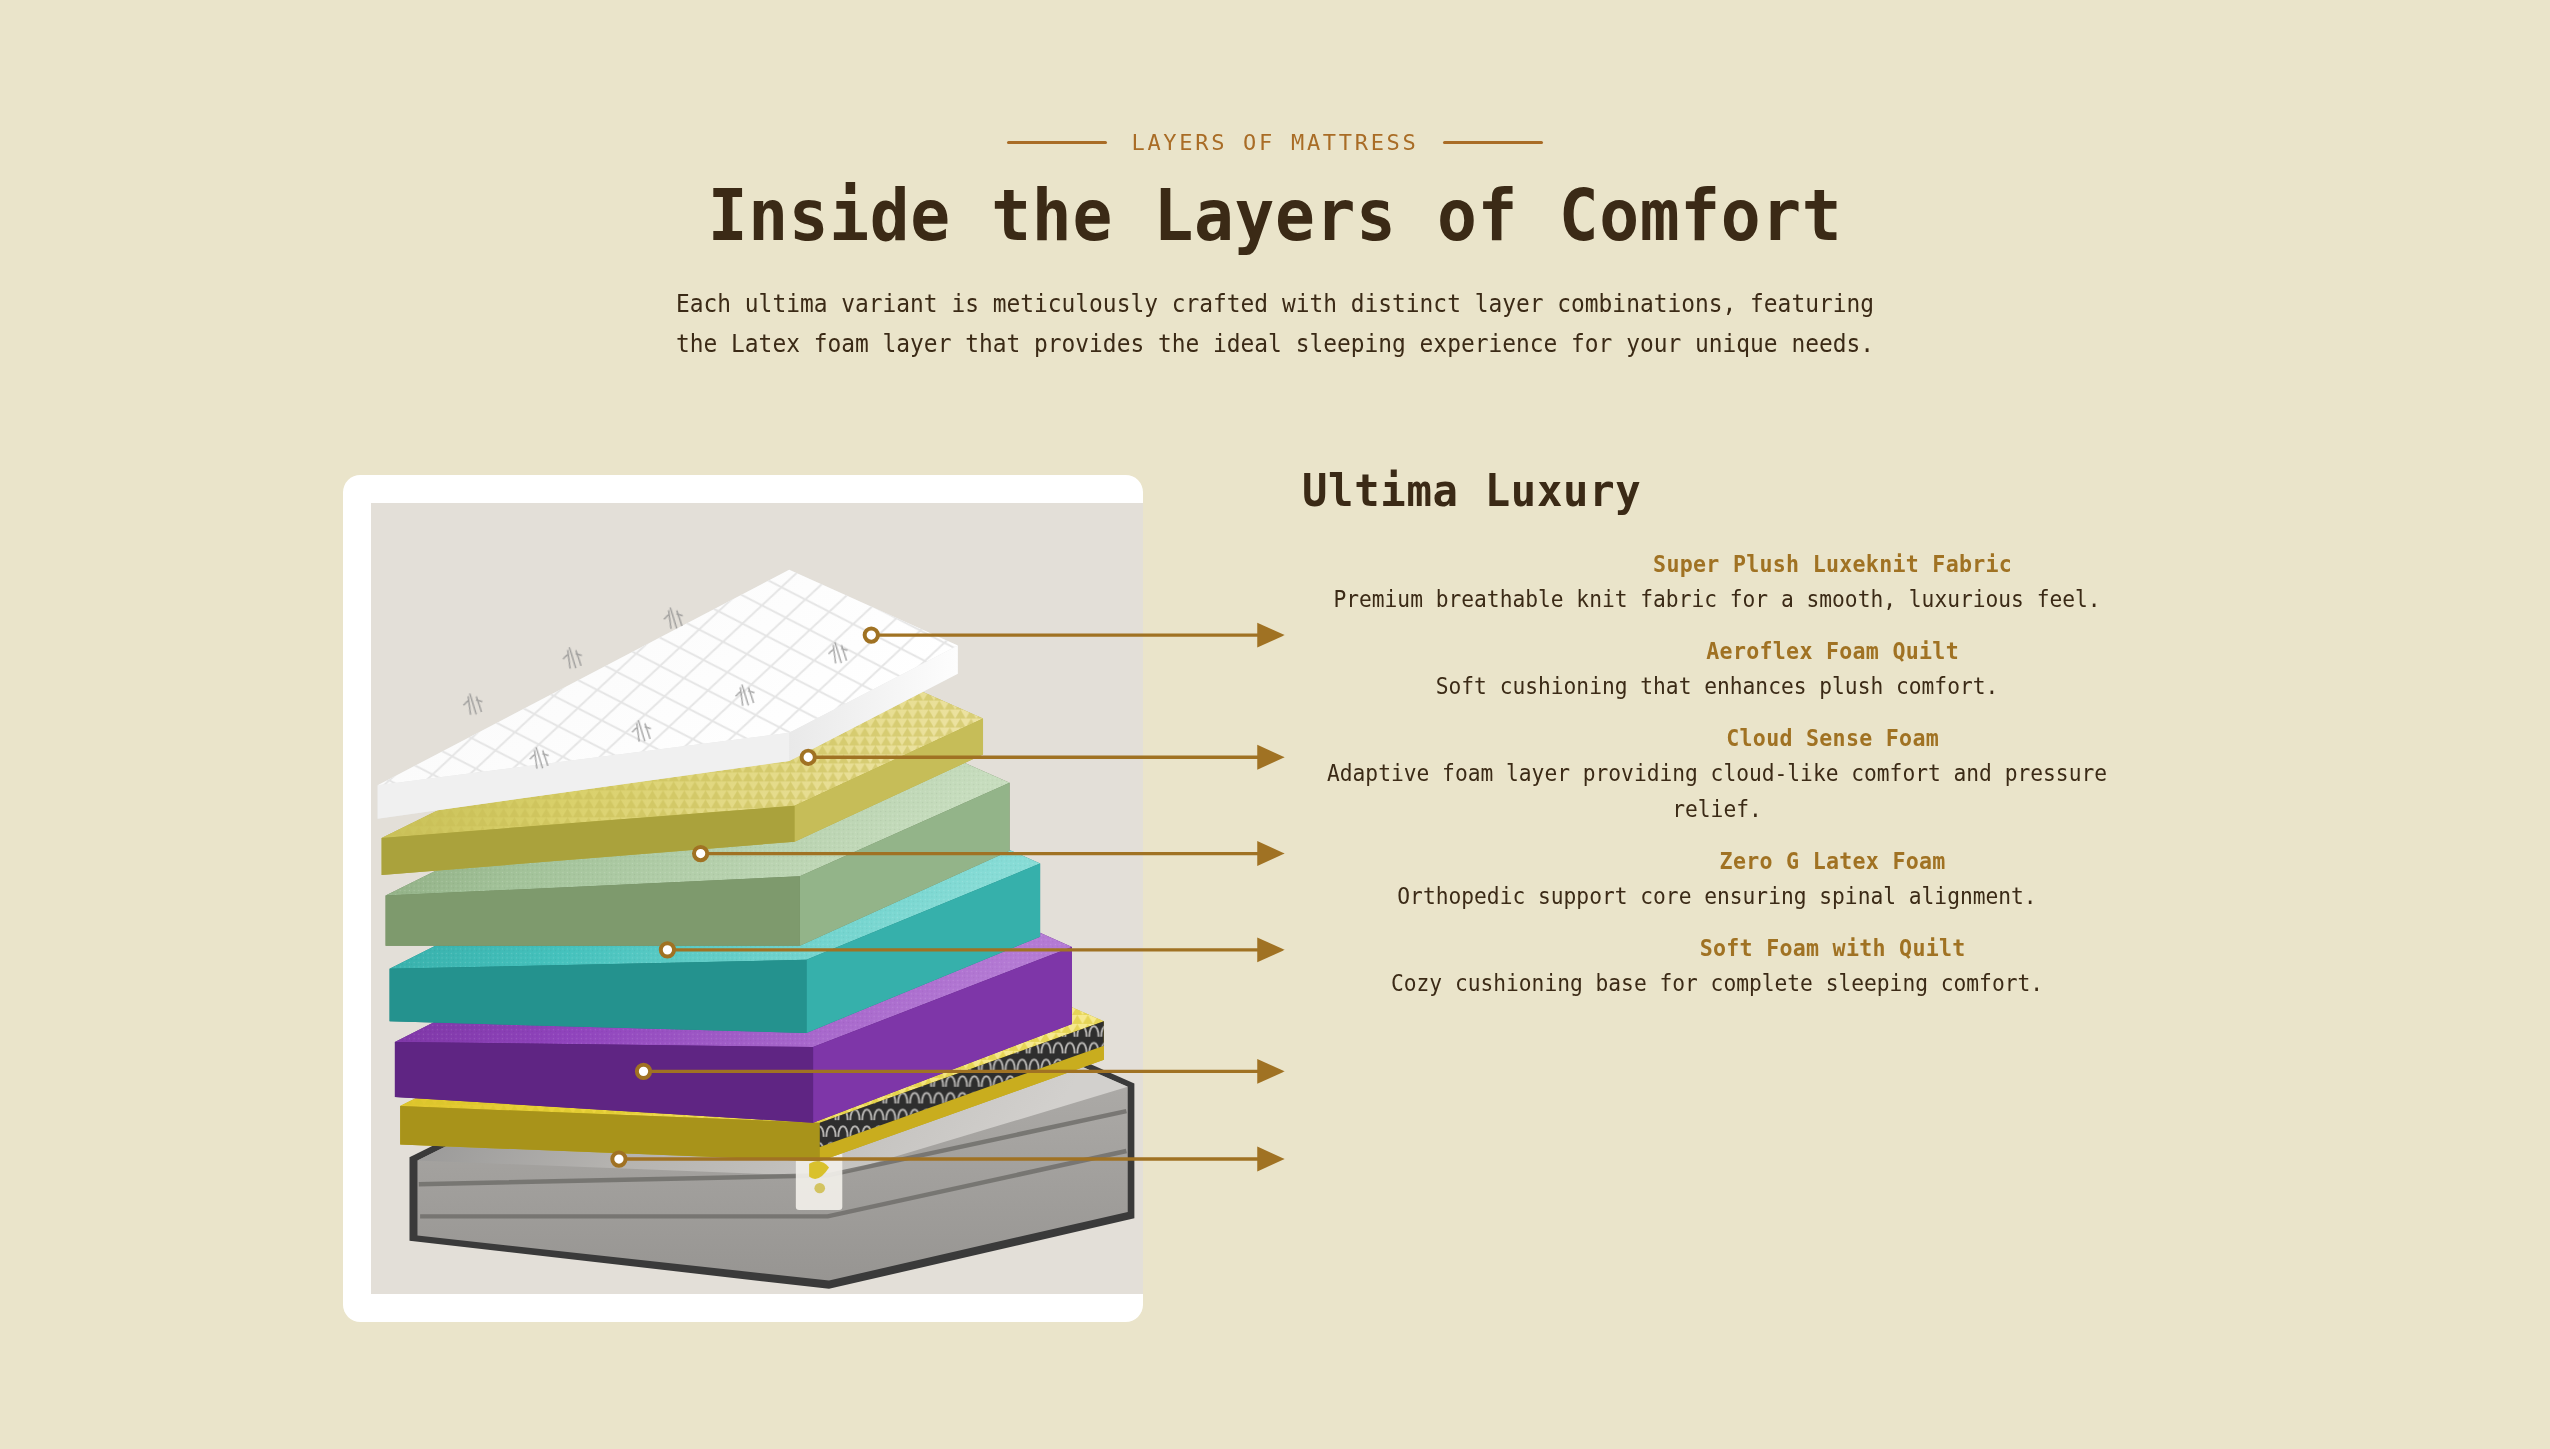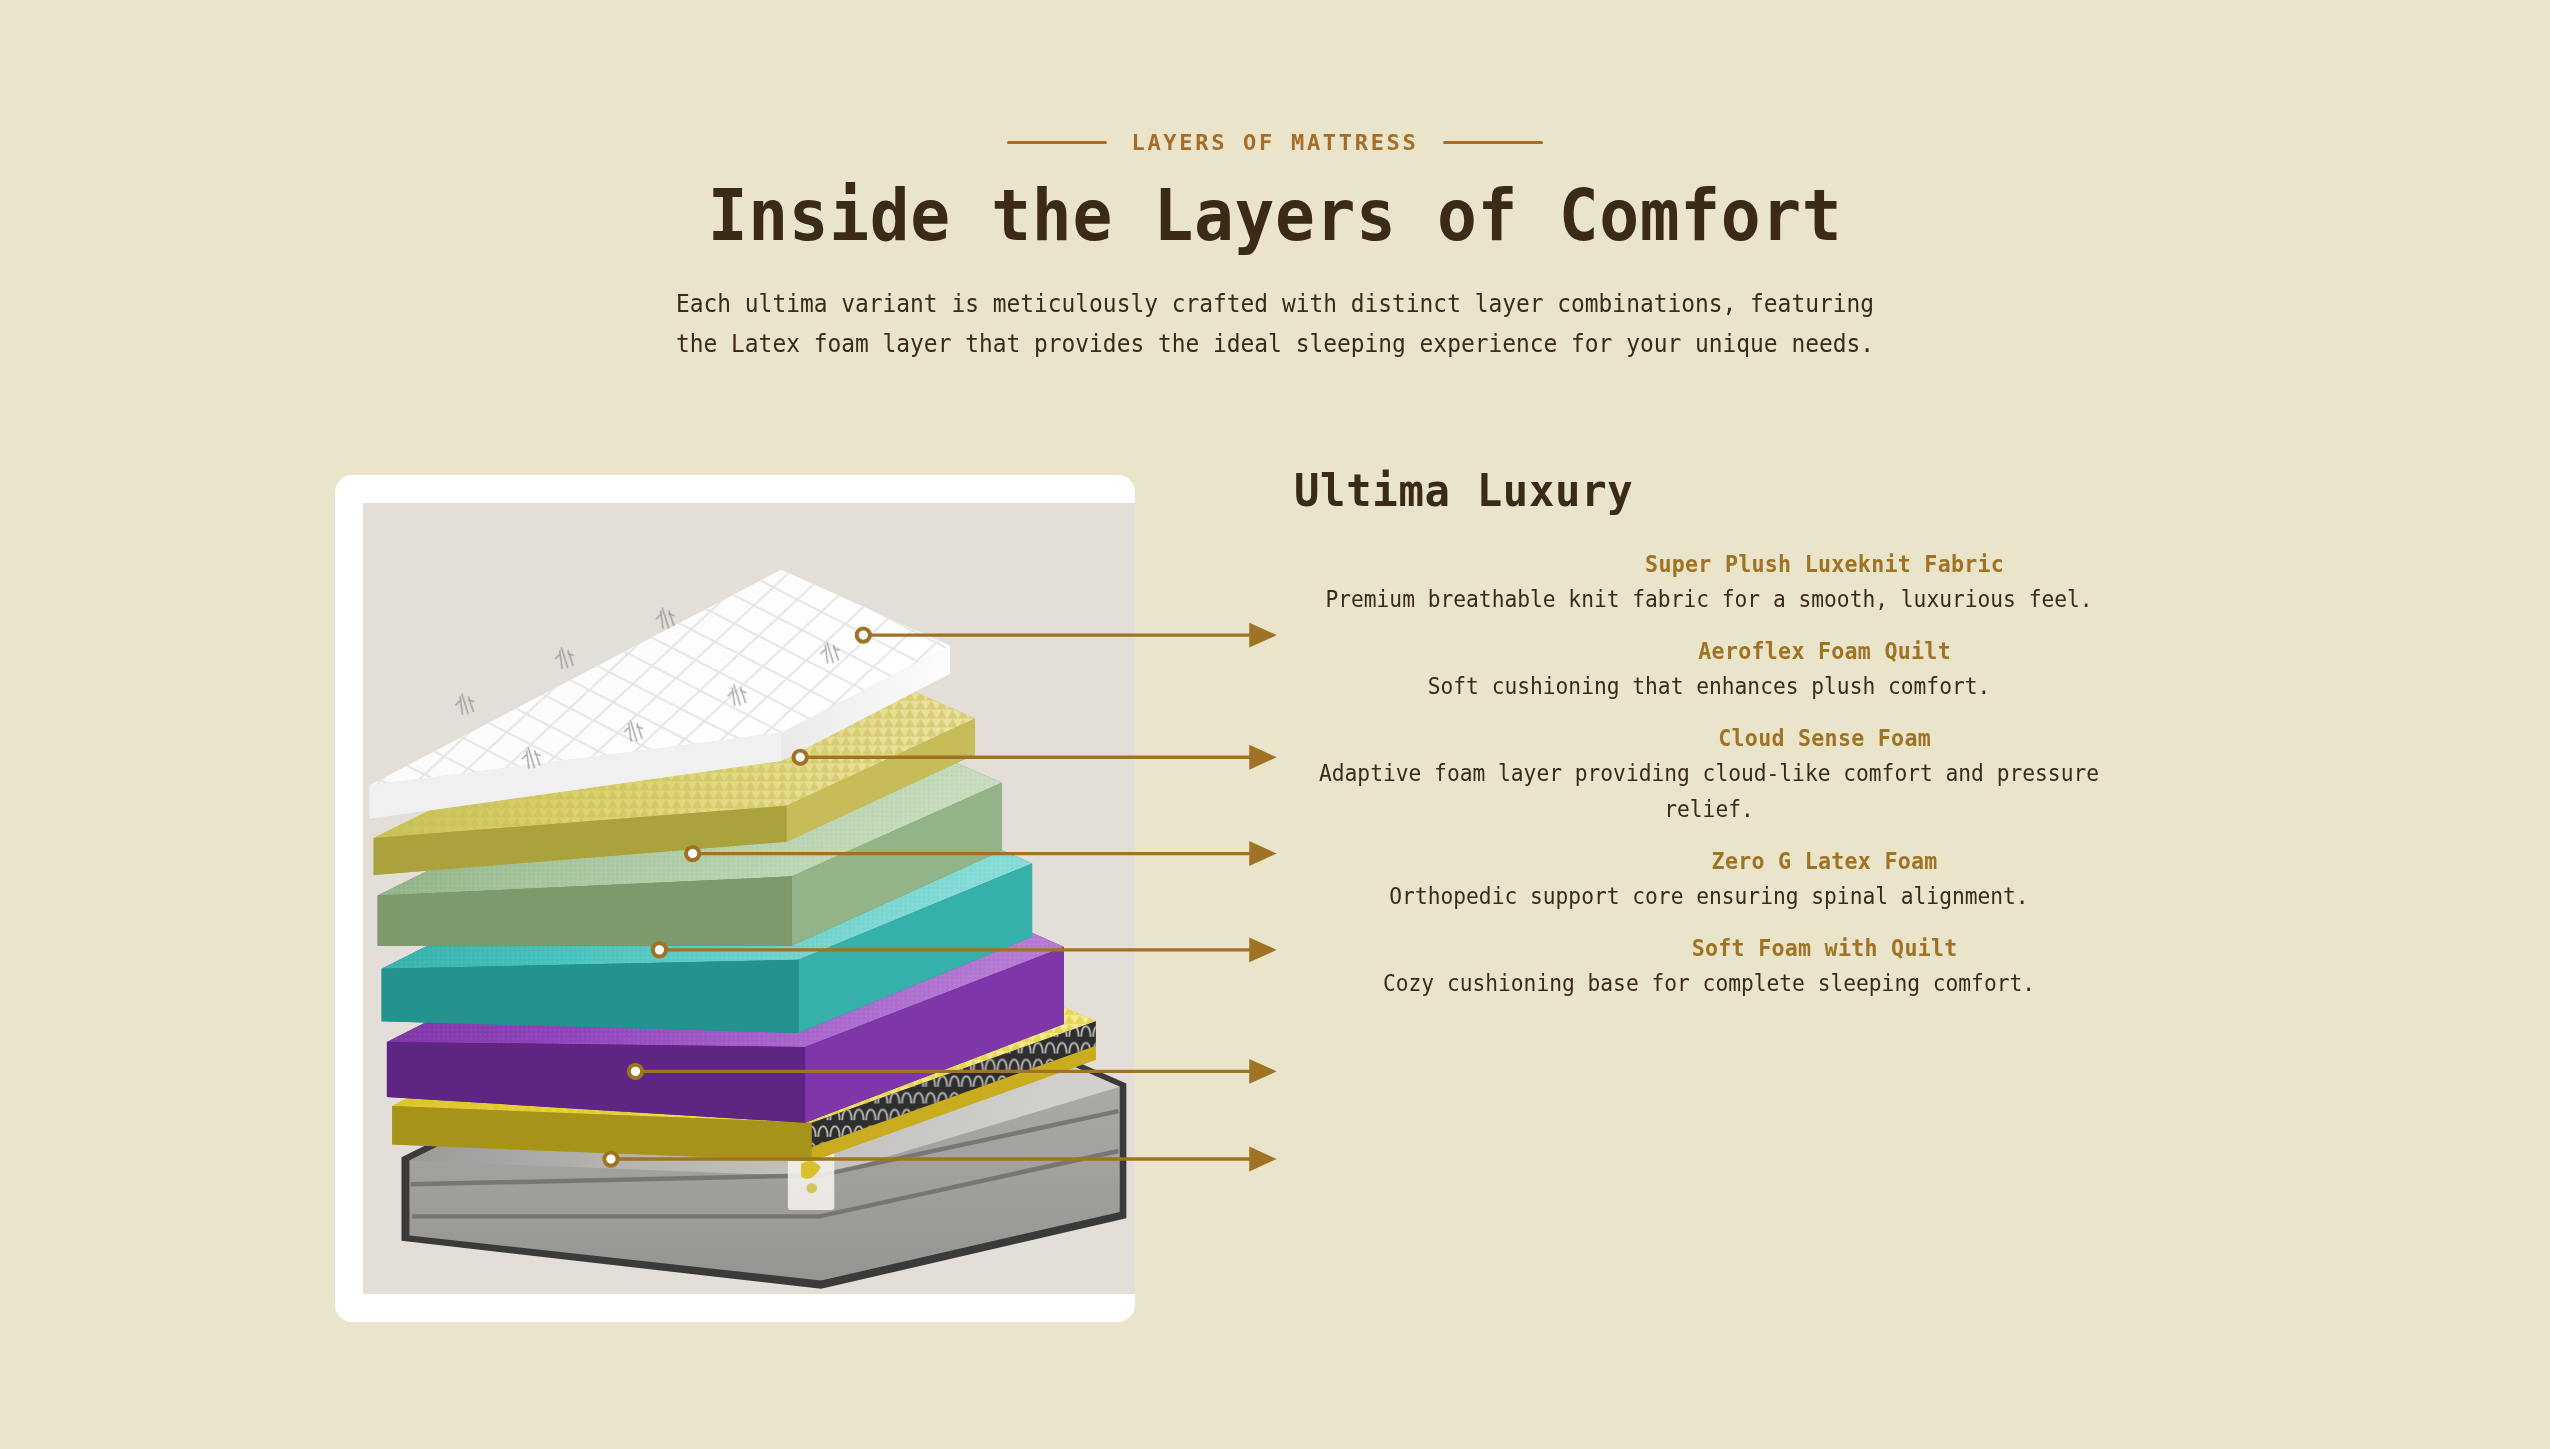--- a/index.html
+++ b/index.html
@@ -15,21 +15,21 @@
   .header{width:100%;text-align:center;padding-top:130px;}
 
   .eyebrow-row{
     display:flex;align-items:center;justify-content:center;gap:24px;
   }
   .eyebrow-rule{
     width:100px;height:3.3px;background:#a96c26;border-radius:2px;
   }
   .eyebrow-text{
     font-family:"DejaVu Sans Mono",monospace;
-    font-weight:bold;
+    font-weight:normal;
     font-size:22px;
     letter-spacing:2.7px;
     color:#a96c26;
     white-space:nowrap;
   }
 
   .page-title{
     margin:22.6px 0 0 0;
     font-family:"DejaVu Sans Mono",monospace;
     font-weight:bold;
@@ -47,21 +47,21 @@
     font-size:24.6px;
     line-height:1.62;
     color:#3b2a16;
     transform:scaleX(0.93);
   }
   .page-subtitle span{display:block;}
 
   
   .content{
     position:absolute;
-    left:0;top:465px;width:2040px;height:890px;
+    left:8px;top:465px;width:2040px;height:890px;
   }
 
   
   .image-card{
     position:absolute;left:335px;top:10px;
     width:800px;height:847px;
     background:#ffffff;
     border-radius:17.3px;
     box-sizing:border-box;
     padding:28px 0 28px 28px;

